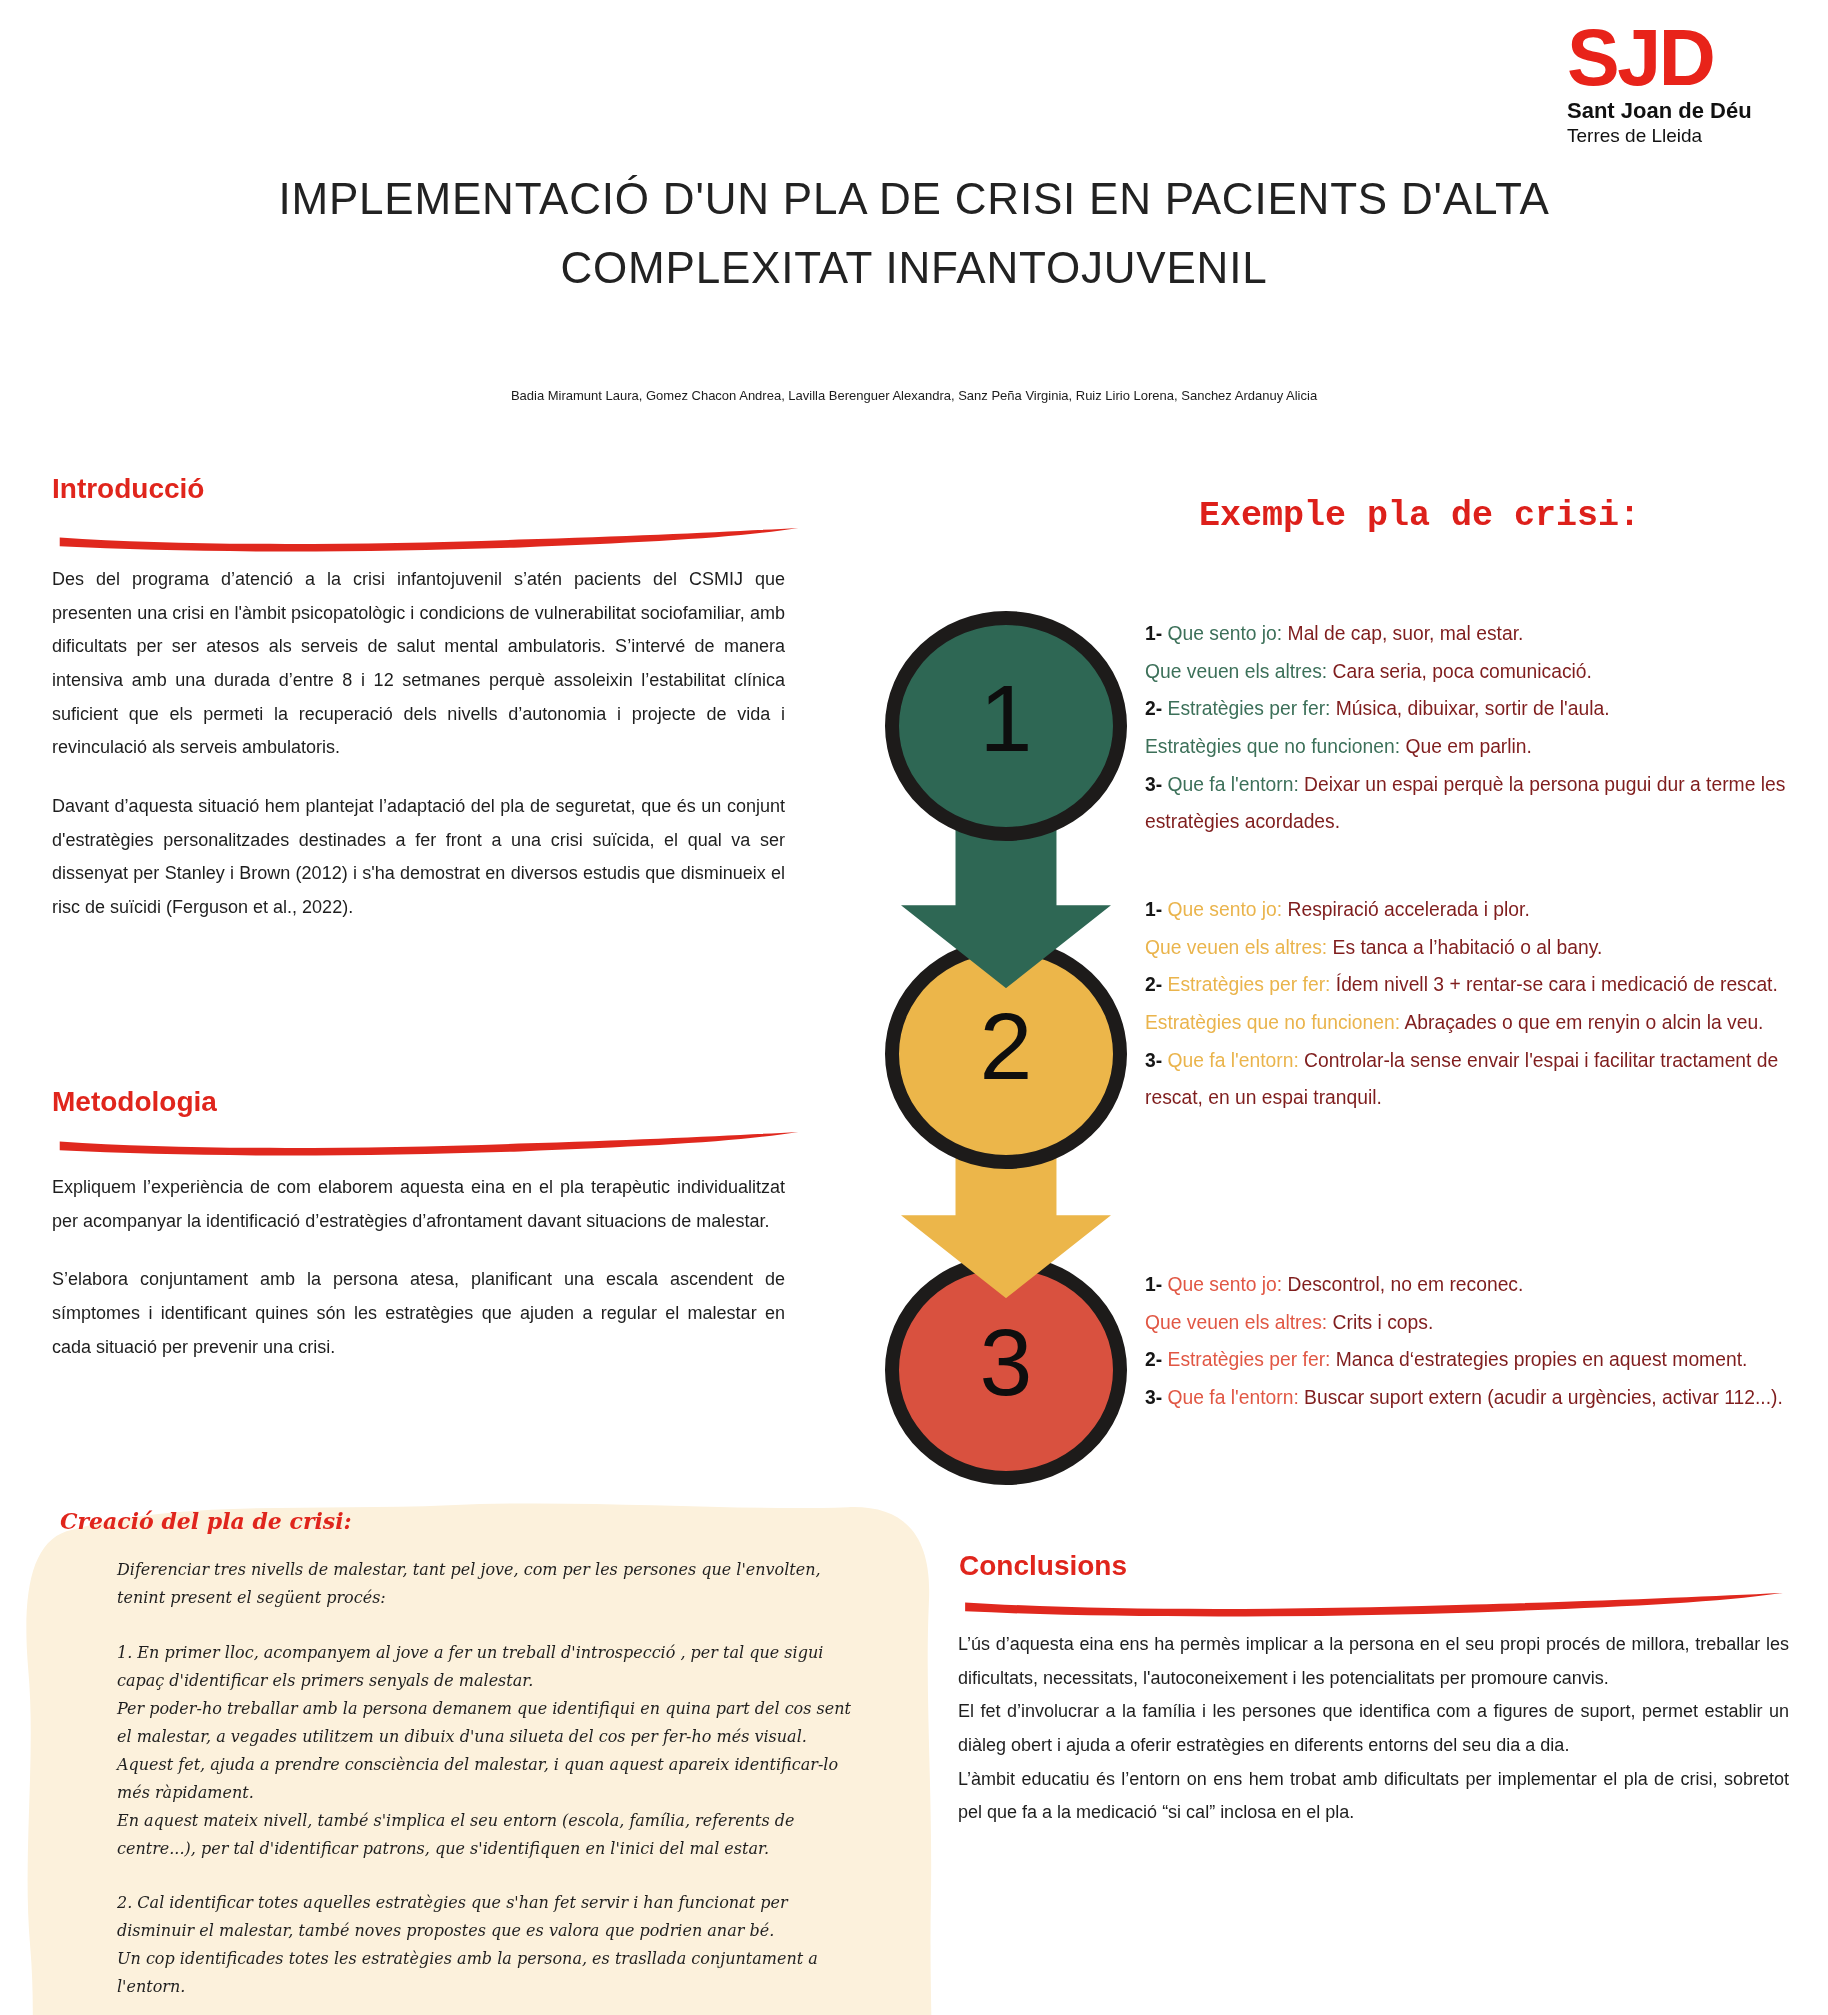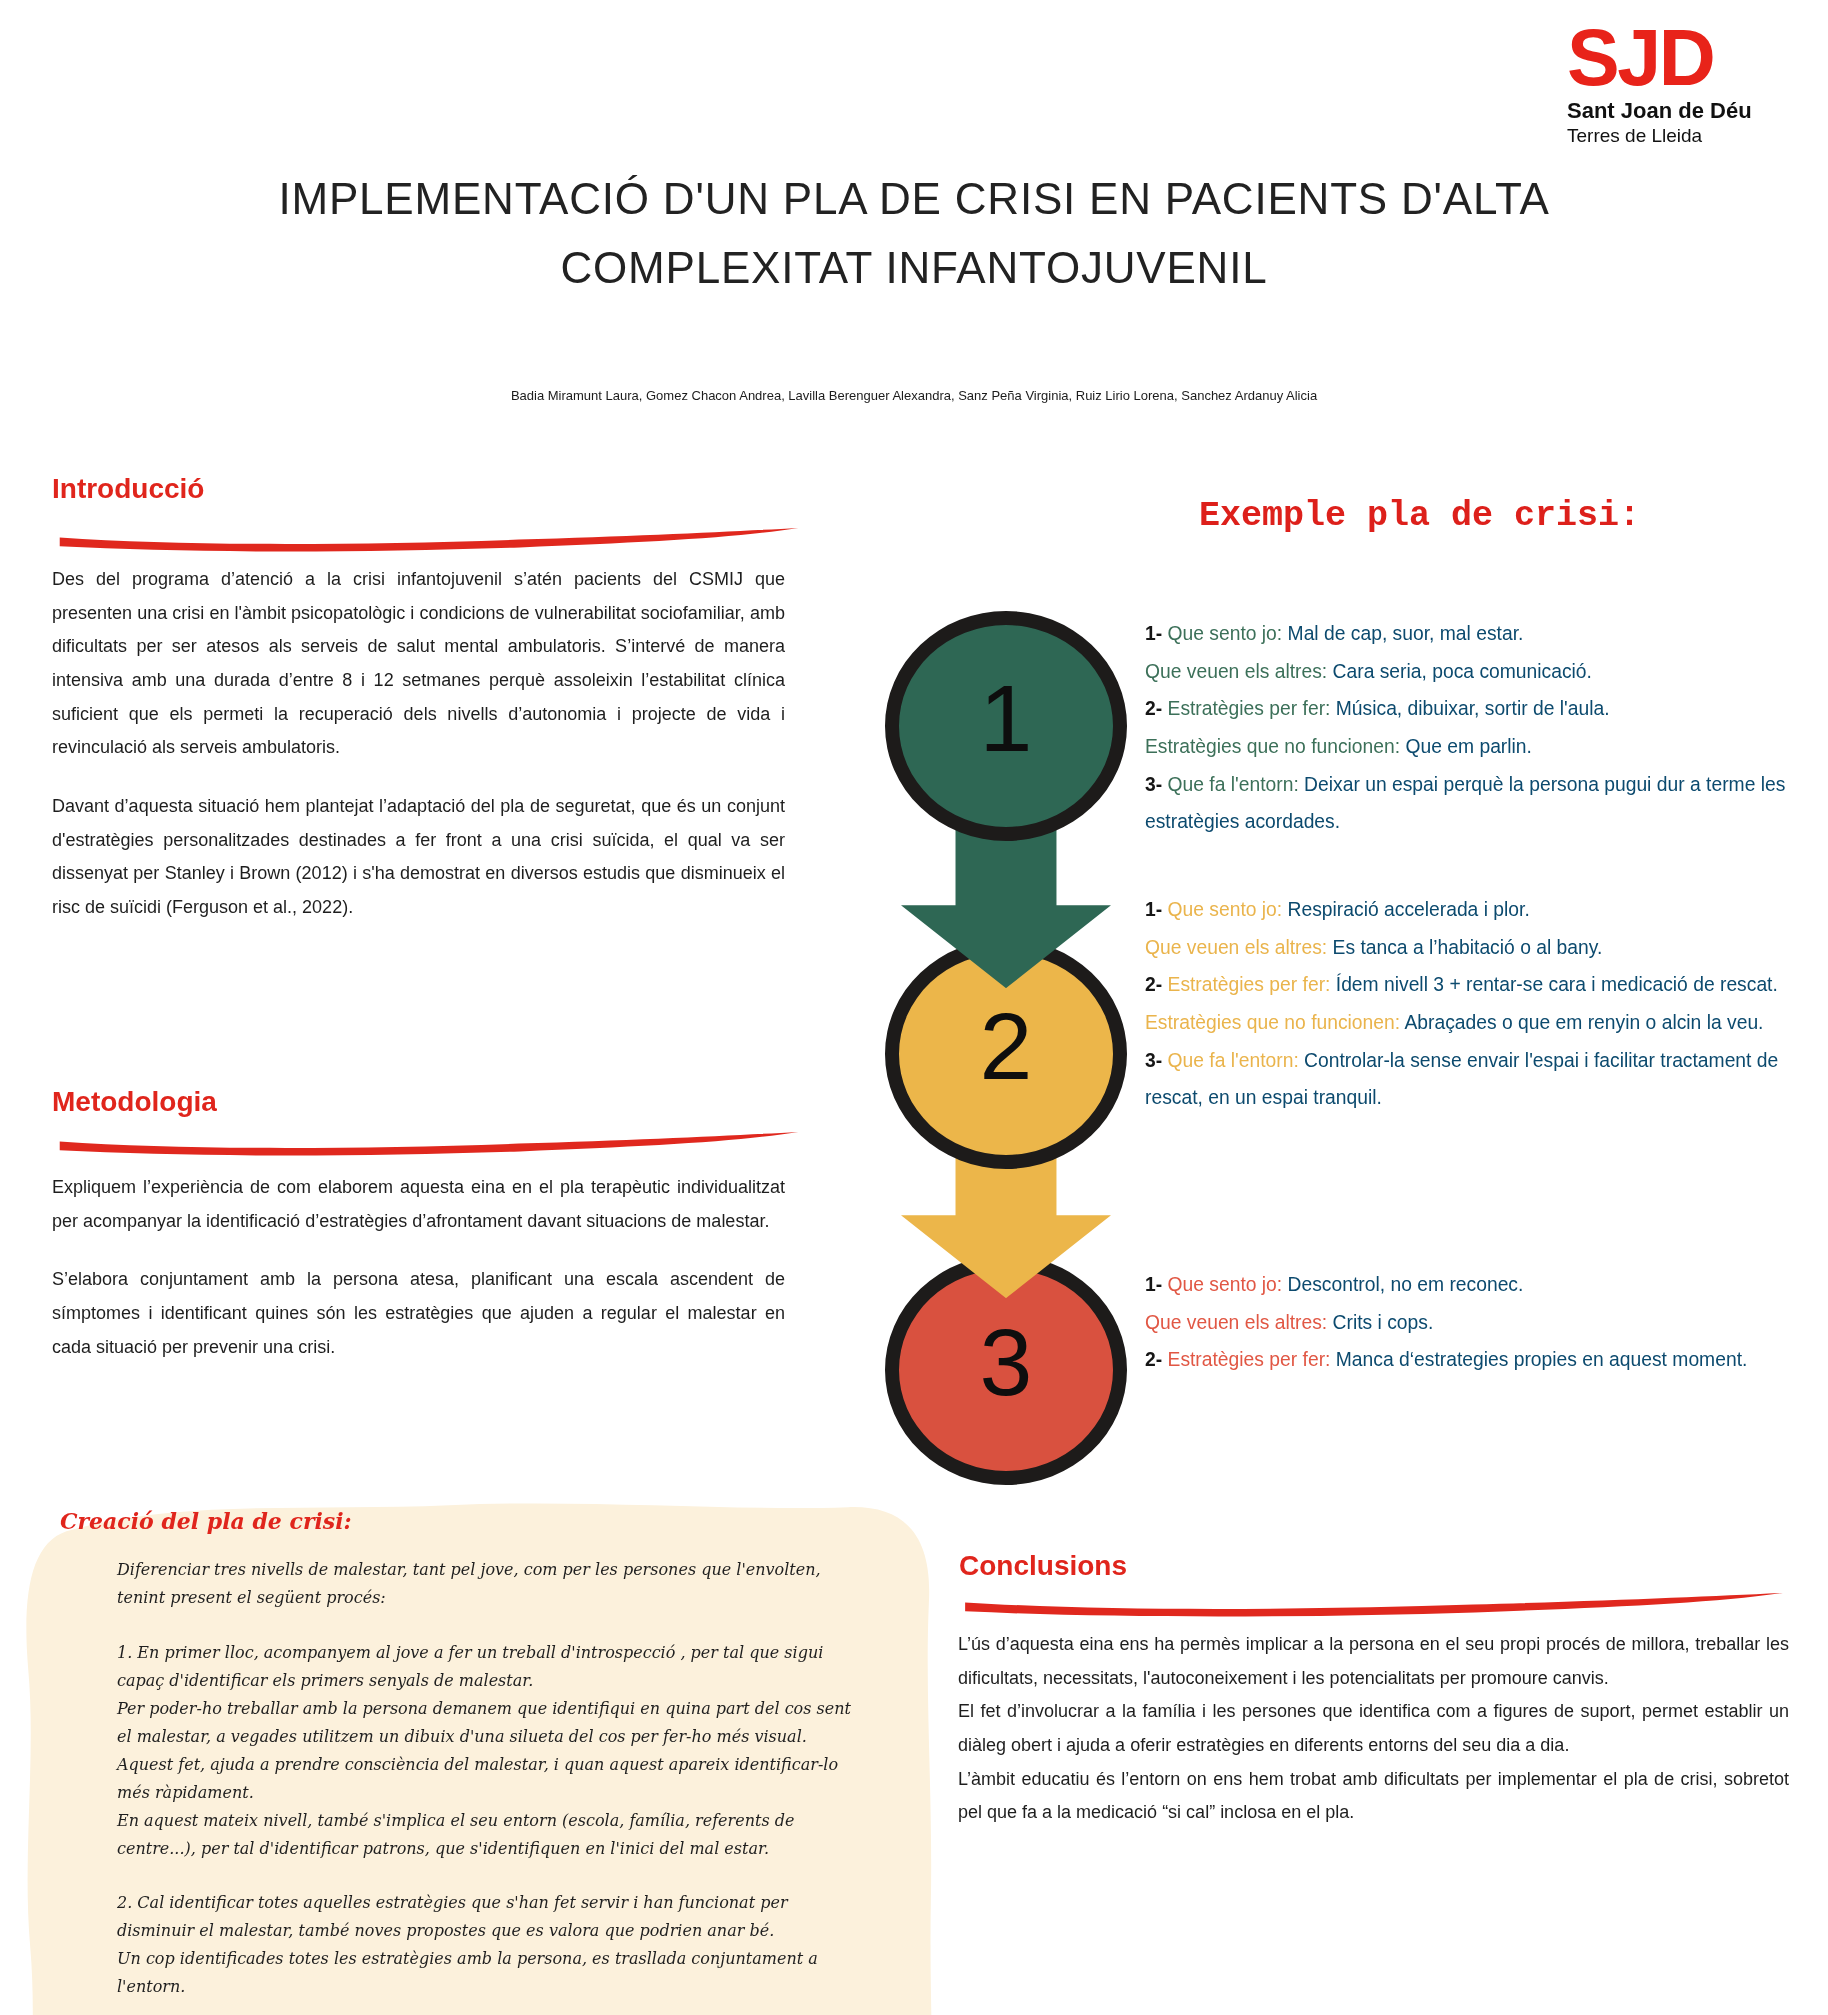--- a/index.html
+++ b/index.html
@@ -34,21 +34,21 @@
   .level-circle .num{font-size:95px;font-weight:400;color:#0e0e0e;margin-top:-16px;}
   .c1{left:885px;top:611px;background:#2e6754;z-index:5;}
   .c2{left:885px;top:939px;background:#ecb64a;z-index:3;}
   .c3{left:885px;top:1255px;background:#d9513f;z-index:1;}
   .arrow{position:absolute;width:210px;height:226px;}
   .a1{left:901px;top:762px;z-index:4;}
   .a2{left:901px;top:1072px;z-index:2;}
   .level-text{position:absolute;left:1145px;width:649px;font-size:19.3px;line-height:1.95;color:#161616;}
   .level-text .stmt{margin:0;}
   .seg-num{font-weight:700;color:#161616;}
-  .seg-text{color:#0c4a6e;}
+  .seg-text{color:#7f1d1d;}
   .lvl-green .seg-label{color:#3c7059;}
   .lvl-yellow .seg-label{color:#eab44c;}
   .lvl-red .seg-label{color:#e15744;}
   .lt1{top:615px;}
   .lt2{top:891px;}
   .lt3{top:1266px;}
   
   .blob{position:absolute;left:6px;top:1483px;width:943px;height:887px;z-index:0;}
   .creacio-heading{position:absolute;left:60px;top:1508px;width:830px;text-align:left;z-index:1;
                    font-family:"DejaVu Serif",serif;font-style:italic;font-size:22px;font-weight:600;color:#e0251c;}
@@ -140,20 +140,21 @@
       <div class="stmt"><span class="seg-num">1- </span><span class="seg-label">Que sento jo:</span><span class="seg-text"> Respiració accelerada i plor.</span></div>
       <div class="stmt"><span class="seg-label">Que veuen els altres:</span><span class="seg-text"> Es tanca a l’habitació o al bany.</span></div>
       <div class="stmt"><span class="seg-num">2- </span><span class="seg-label">Estratègies per fer:</span><span class="seg-text"> Ídem nivell 3 + rentar-se cara i medicació de rescat.</span></div>
       <div class="stmt"><span class="seg-label">Estratègies que no funcionen:</span><span class="seg-text"> Abraçades o que em renyin o alcin la veu.</span></div>
       <div class="stmt"><span class="seg-num">3- </span><span class="seg-label">Que fa l'entorn:</span><span class="seg-text"> Controlar-la sense envair l'espai i facilitar tractament de rescat, en un espai tranquil.</span></div>
     </div>
   <div class="level-text lt3 lvl-red">
       <div class="stmt"><span class="seg-num">1- </span><span class="seg-label">Que sento jo:</span><span class="seg-text"> Descontrol, no em reconec.</span></div>
       <div class="stmt"><span class="seg-label">Que veuen els altres:</span><span class="seg-text"> Crits i cops.</span></div>
       <div class="stmt"><span class="seg-num">2- </span><span class="seg-label">Estratègies per fer:</span><span class="seg-text"> Manca d‘estrategies propies en aquest moment.</span></div>
+      <div class="stmt"><span class="seg-num">3- </span><span class="seg-label">Que fa l'entorn:</span><span class="seg-text"> Buscar suport extern (acudir a urgències, activar 112...).</span></div>
     </div>
 
   <div class="blob">
     <svg viewBox="0 0 2340 2190" preserveAspectRatio="none">
       <path fill="#fcf1dc" d="M150 120 C 420 40 760 70 1100 55 C 1450 40 1800 70 2090 60 C 2230 55 2300 130 2290 300 C 2280 520 2300 780 2295 1040 C 2290 1310 2310 1560 2290 1800 C 2280 1930 2210 2000 2080 1975 C 1950 1950 1870 1860 1730 1890 C 1580 1920 1520 2060 1360 2085 C 1200 2110 1120 1990 975 1955 C 830 1920 760 2030 620 2065 C 480 2100 390 2010 300 1960 C 190 1900 90 1930 70 1780 C 45 1580 80 1380 60 1150 C 40 920 75 680 55 460 C 40 280 60 150 150 120 Z"></path>
     </svg>
   </div>
   <div class="creacio-heading">Creació del pla de crisi:</div>
   <div class="creacio-text">
       <p class="hand-p">Diferenciar tres nivells de malestar, tant pel jove, com per les persones que l'envolten, tenint present el següent procés:</p>

